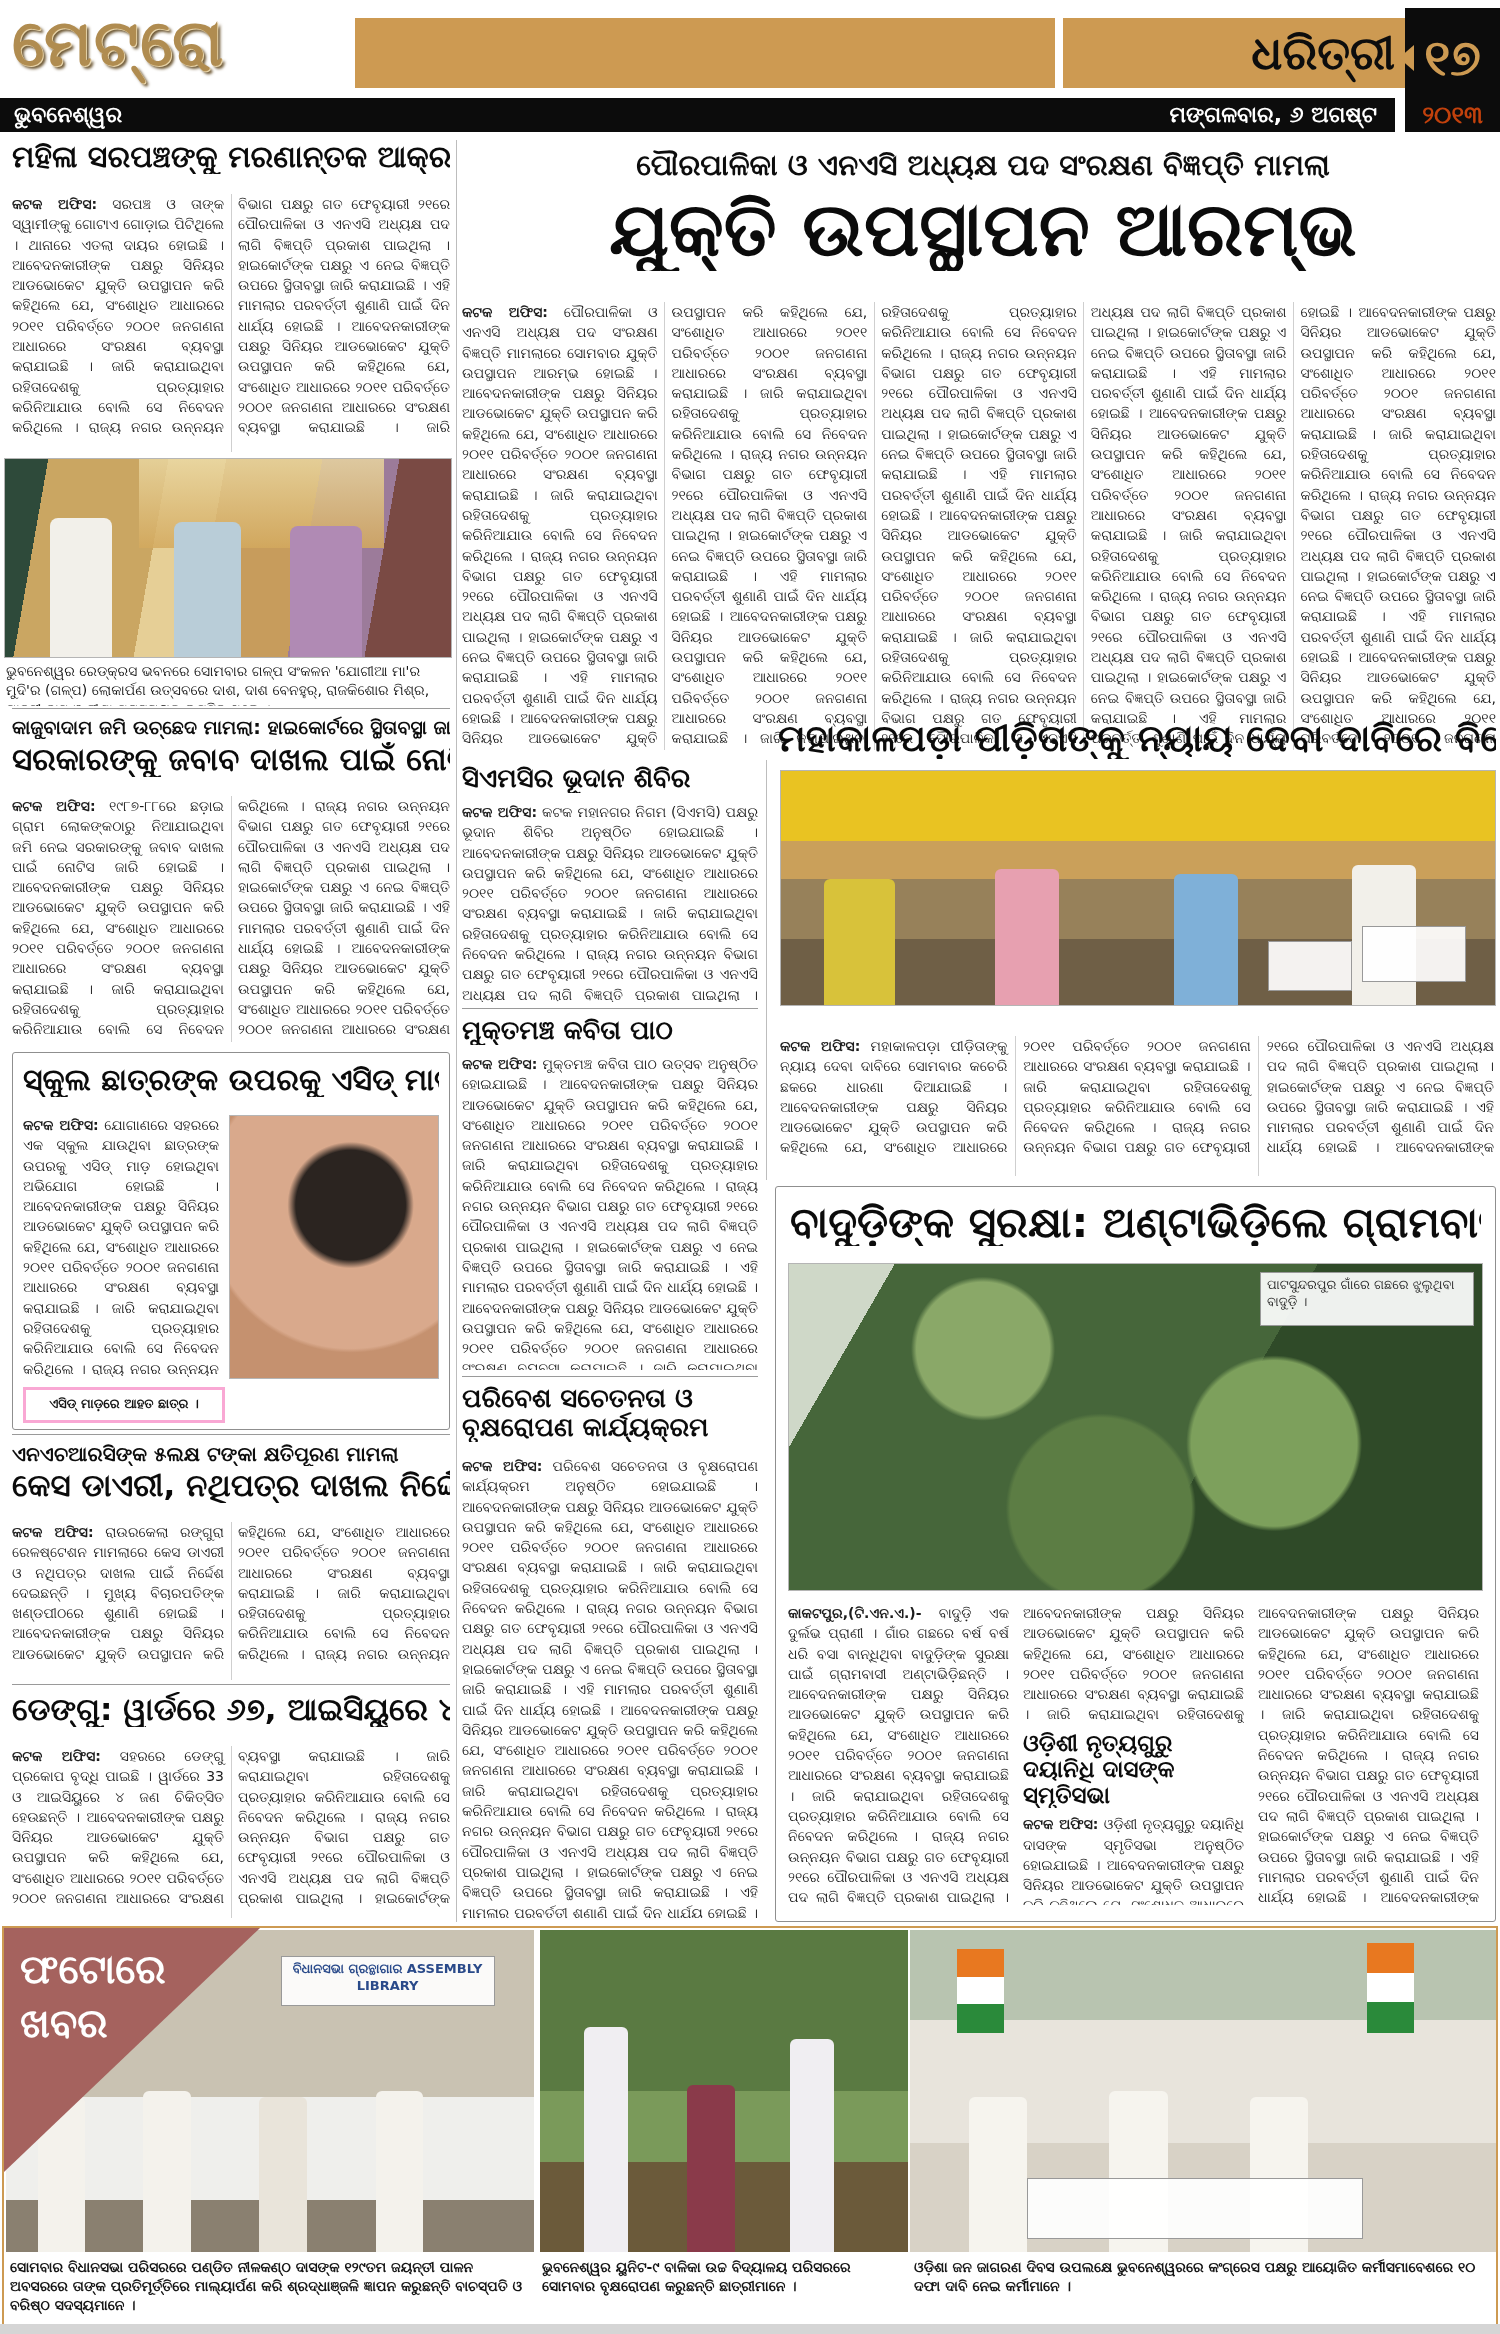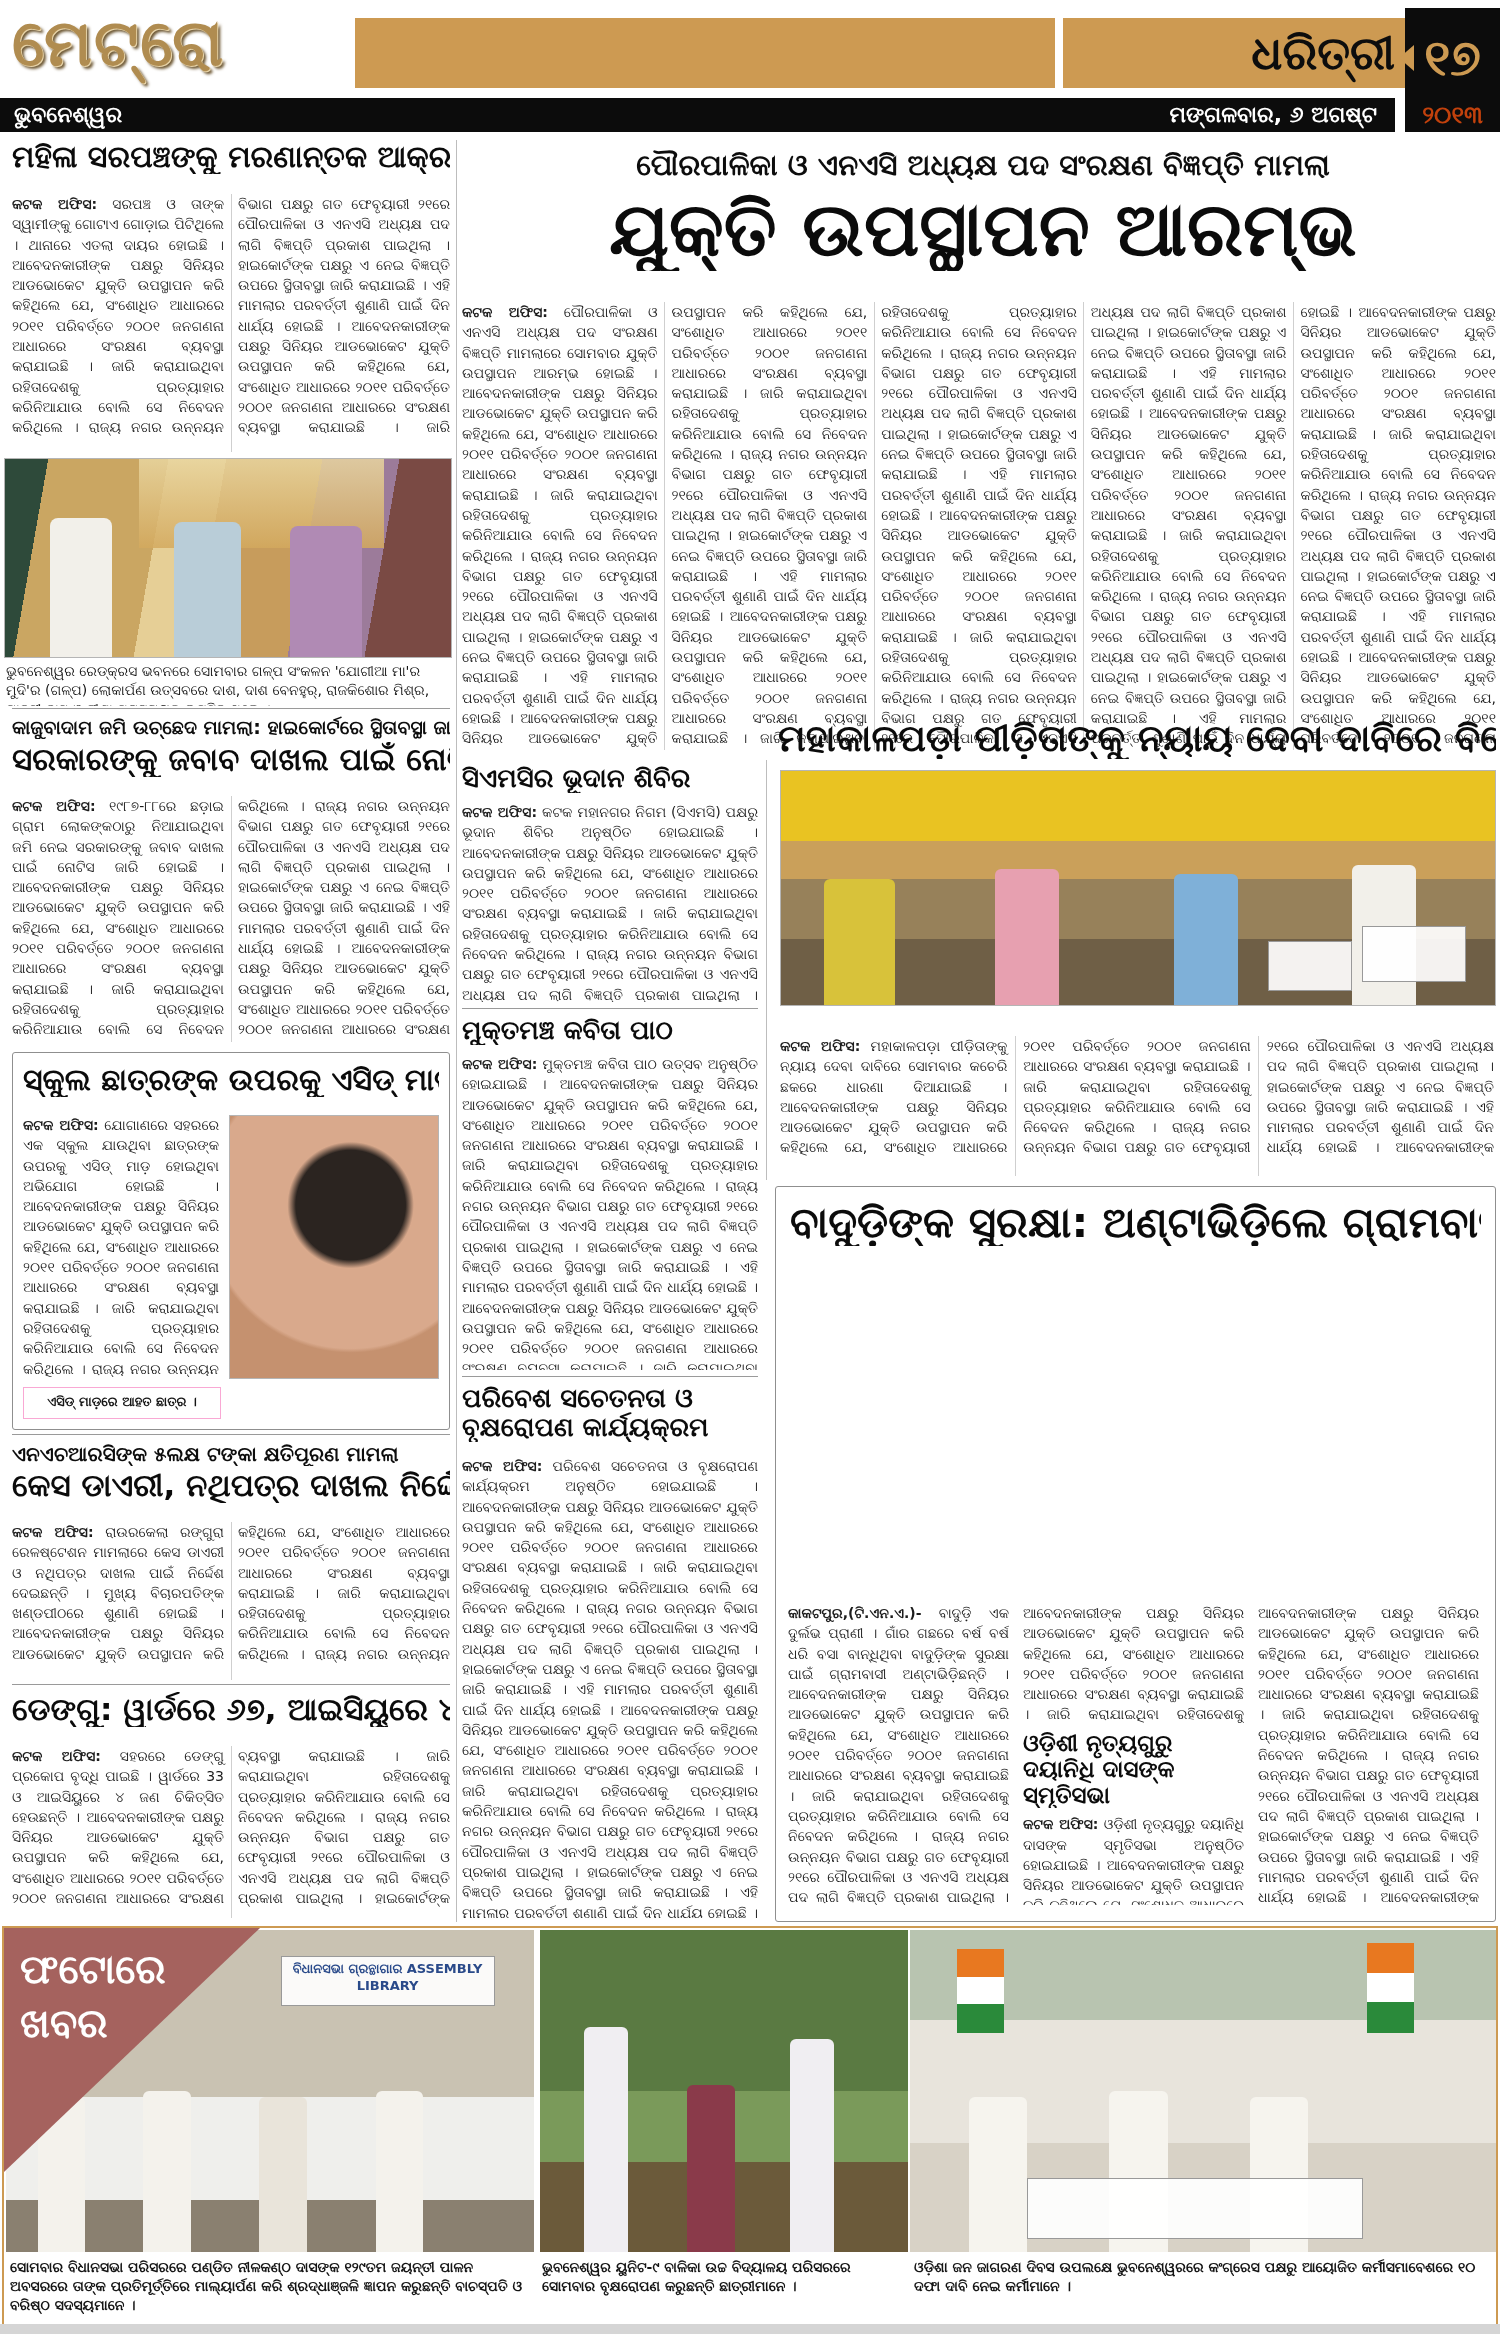--- a/index.html
+++ b/index.html
@@ -88,21 +88,21 @@
 
   <div class="abs boxed" style="left:12px;top:1052px;width:436px;height:376px;">
     <div class="abs headline" style="left:10px;top:10px;width:416px;font-size:30px;">ସ୍କୁଲ ଛାତ୍ରଙ୍କ ଉପରକୁ ଏସିଡ୍ ମାଡ଼</div>
     <div class="abs art-body" style="left:10px;top:62px;width:196px;height:262px;">
       <b>କଟକ ଅଫିସ:</b>
       <span>ଯୋଗାଣରେ ସହରରେ ଏକ ସ୍କୁଲ ଯାଉଥିବା ଛାତ୍ରଙ୍କ ଉପରକୁ ଏସିଡ୍ ମାଡ଼ ହୋଇଥିବା ଅଭିଯୋଗ ହୋଇଛି ।</span>
       <span>ଆବେଦନକାରୀଙ୍କ ପକ୍ଷରୁ ସିନିୟର ଆଡଭୋକେଟ ଯୁକ୍ତି ଉପସ୍ଥାପନ କରି କହିଥିଲେ ଯେ, ସଂଶୋଧିତ ଆଧାରରେ ୨୦୧୧ ପରିବର୍ତ୍ତେ ୨୦୦୧ ଜନଗଣନା ଆଧାରରେ ସଂରକ୍ଷଣ ବ୍ୟବସ୍ଥା କରାଯାଇଛି । ଜାରି କରାଯାଇଥିବା ରହିତାଦେଶକୁ ପ୍ରତ୍ୟାହାର କରିନିଆଯାଉ ବୋଲି ସେ ନିବେଦନ କରିଥିଲେ । ରାଜ୍ୟ ନଗର ଉନ୍ନୟନ ବିଭାଗ ପକ୍ଷରୁ ଗତ ଫେବୃୟାରୀ ୨୧ରେ ପୌରପାଳିକା ଓ ଏନଏସି ଅଧ୍ୟକ୍ଷ ପଦ ଲାଗି ବିଜ୍ଞପ୍ତି ପ୍ରକାଶ ପାଇଥିଲା । ହାଇକୋର୍ଟଙ୍କ ପକ୍ଷରୁ ଏ ନେଇ ବିଜ୍ଞପ୍ତି ଉପରେ ସ୍ଥିତାବସ୍ଥା ଜାରି କରାଯାଇଛି । ଏହି ମାମଲାର ପରବର୍ତ୍ତୀ ଶୁଣାଣି ପାଇଁ ଦିନ ଧାର୍ଯ୍ୟ ହୋଇଛି । ଆବେଦନକାରୀଙ୍କ ପକ୍ଷରୁ ସିନିୟର ଆଡଭୋକେଟ ଯୁକ୍ତି ଉପସ୍ଥାପନ କରି କହିଥିଲେ ଯେ, ସଂଶୋଧିତ ଆଧାରରେ ୨୦୧୧ ପରିବର୍ତ୍ତେ ୨୦୦୧ ଜନଗଣନା ଆଧାରରେ ସଂରକ୍ଷଣ ବ୍ୟବସ୍ଥା କରାଯାଇଛି । ଜାରି କରାଯାଇଥିବା ରହିତାଦେଶକୁ ପ୍ରତ୍ୟାହାର କରିନିଆଯାଉ ବୋଲି ସେ ନିବେଦନ କରିଥିଲେ । ରାଜ୍ୟ ନଗର ଉନ୍ନୟନ ବିଭାଗ ପକ୍ଷରୁ ଗତ ଫେବୃୟାରୀ ୨୧ରେ ପୌରପାଳିକା ଓ ଏନଏସି ଅଧ୍ୟକ୍ଷ ପଦ ଲାଗି ବିଜ୍ଞପ୍ତି ପ୍ରକାଶ ପାଇଥିଲା । ହାଇକୋର୍ଟଙ୍କ ପକ୍ଷରୁ ଏ ନେଇ ବିଜ୍ଞପ୍ତି ଉପରେ ସ୍ଥିତାବସ୍ଥା ଜାରି କରାଯାଇଛି । ଏହି ମାମଲାର ପରବର୍ତ୍ତୀ ଶୁଣାଣି ପାଇଁ ଦିନ ଧାର୍ଯ୍ୟ ହୋଇଛି ।</span>
     </div>
     <div class="abs photo" style="right:10px;top:62px;width:208px;height:262px;background:
          radial-gradient(circle at 58% 34%,#2b2420 0 26%,#d9a98c 30% 68%,#c5916f 70%),linear-gradient(#efe9e2,#cbb9a8);"></div>
-    <div class="abs caption b" style="left:10px;top:334px;width:196px;height:30px;border:1px solid #f9a8d4;text-align:center;line-height:28px;font-size:13px;">ଏସିଡ୍ ମାଡ଼ରେ ଆହତ ଛାତ୍ର ।</div>
+    <div class="abs caption b" style="left:10px;top:334px;width:196px;height:30px;border:3px solid #f9a8d4;text-align:center;line-height:28px;font-size:13px;">ଏସିଡ୍ ମାଡ଼ରେ ଆହତ ଛାତ୍ର ।</div>
   </div>
 
   <div class="abs kicker" style="left:12px;top:1442px;width:438px;font-size:20px;">ଏନଏଚଆରସିଙ୍କ ୫ଲକ୍ଷ ଟଙ୍କା କ୍ଷତିପୂରଣ ମାମଲା</div>
   <div class="abs headline" style="left:12px;top:1468px;width:438px;font-size:31px;">କେସ ଡାଏରୀ, ନଥିପତ୍ର ଦାଖଲ ନିର୍ଦ୍ଦେଶ</div>
   <div class="abs art-body cols2" style="left:12px;top:1522px;width:438px;height:158px;">
     <b>କଟକ ଅଫିସ:</b>
     <span>ରାଉରକେଲା ରଙ୍ଗୁରା ରେଳଷ୍ଟେଶନ ମାମଲାରେ କେସ ଡାଏରୀ ଓ ନଥିପତ୍ର ଦାଖଲ ପାଇଁ ନିର୍ଦ୍ଦେଶ ଦେଇଛନ୍ତି । ମୁଖ୍ୟ ବିଚାରପତିଙ୍କ ଖଣ୍ଡପୀଠରେ ଶୁଣାଣି ହୋଇଛି ।</span>
     <span>ଆବେଦନକାରୀଙ୍କ ପକ୍ଷରୁ ସିନିୟର ଆଡଭୋକେଟ ଯୁକ୍ତି ଉପସ୍ଥାପନ କରି କହିଥିଲେ ଯେ, ସଂଶୋଧିତ ଆଧାରରେ ୨୦୧୧ ପରିବର୍ତ୍ତେ ୨୦୦୧ ଜନଗଣନା ଆଧାରରେ ସଂରକ୍ଷଣ ବ୍ୟବସ୍ଥା କରାଯାଇଛି । ଜାରି କରାଯାଇଥିବା ରହିତାଦେଶକୁ ପ୍ରତ୍ୟାହାର କରିନିଆଯାଉ ବୋଲି ସେ ନିବେଦନ କରିଥିଲେ । ରାଜ୍ୟ ନଗର ଉନ୍ନୟନ ବିଭାଗ ପକ୍ଷରୁ ଗତ ଫେବୃୟାରୀ ୨୧ରେ ପୌରପାଳିକା ଓ ଏନଏସି ଅଧ୍ୟକ୍ଷ ପଦ ଲାଗି ବିଜ୍ଞପ୍ତି ପ୍ରକାଶ ପାଇଥିଲା । ହାଇକୋର୍ଟଙ୍କ ପକ୍ଷରୁ ଏ ନେଇ ବିଜ୍ଞପ୍ତି ଉପରେ ସ୍ଥିତାବସ୍ଥା ଜାରି କରାଯାଇଛି । ଏହି ମାମଲାର ପରବର୍ତ୍ତୀ ଶୁଣାଣି ପାଇଁ ଦିନ ଧାର୍ଯ୍ୟ ହୋଇଛି । ଆବେଦନକାରୀଙ୍କ ପକ୍ଷରୁ ସିନିୟର ଆଡଭୋକେଟ ଯୁକ୍ତି ଉପସ୍ଥାପନ କରି କହିଥିଲେ ଯେ, ସଂଶୋଧିତ ଆଧାରରେ ୨୦୧୧ ପରିବର୍ତ୍ତେ ୨୦୦୧ ଜନଗଣନା ଆଧାରରେ ସଂରକ୍ଷଣ ବ୍ୟବସ୍ଥା କରାଯାଇଛି । ଜାରି କରାଯାଇଥିବା ରହିତାଦେଶକୁ ପ୍ରତ୍ୟାହାର କରିନିଆଯାଉ ବୋଲି ସେ ନିବେଦନ କରିଥିଲେ । ରାଜ୍ୟ ନଗର ଉନ୍ନୟନ ବିଭାଗ ପକ୍ଷରୁ ଗତ ଫେବୃୟାରୀ ୨୧ରେ ପୌରପାଳିକା ଓ ଏନଏସି ଅଧ୍ୟକ୍ଷ ପଦ ଲାଗି ବିଜ୍ଞପ୍ତି ପ୍ରକାଶ ପାଇଥିଲା । ହାଇକୋର୍ଟଙ୍କ ପକ୍ଷରୁ ଏ ନେଇ ବିଜ୍ଞପ୍ତି ଉପରେ ସ୍ଥିତାବସ୍ଥା ଜାରି କରାଯାଇଛି । ଏହି ମାମଲାର ପରବର୍ତ୍ତୀ ଶୁଣାଣି ପାଇଁ ଦିନ ଧାର୍ଯ୍ୟ ହୋଇଛି । ଆବେଦନକାରୀଙ୍କ ପକ୍ଷରୁ ସିନିୟର ଆଡଭୋକେଟ ଯୁକ୍ତି ଉପସ୍ଥାପନ କରି କହିଥିଲେ ଯେ, ସଂଶୋଧିତ ଆଧାରରେ ୨୦୧୧ ପରିବର୍ତ୍ତେ ୨୦୦୧ ଜନଗଣନା ଆଧାରରେ ସଂରକ୍ଷଣ ବ୍ୟବସ୍ଥା କରାଯାଇଛି । ଜାରି କରାଯାଇଥିବା ରହିତାଦେଶକୁ ପ୍ରତ୍ୟାହାର କରିନିଆଯାଉ ବୋଲି ସେ ନିବେଦନ କରିଥିଲେ । ରାଜ୍ୟ ନଗର ଉନ୍ନୟନ ବିଭାଗ ପକ୍ଷରୁ ଗତ ଫେବୃୟାରୀ ୨୧ରେ ପୌରପାଳିକା ଓ ଏନଏସି ଅଧ୍ୟକ୍ଷ ପଦ ଲାଗି ବିଜ୍ଞପ୍ତି ପ୍ରକାଶ ପାଇଥିଲା । ହାଇକୋର୍ଟଙ୍କ ପକ୍ଷରୁ ଏ ନେଇ ବିଜ୍ଞପ୍ତି ଉପରେ ସ୍ଥିତାବସ୍ଥା ଜାରି କରାଯାଇଛି । ଏହି ମାମଲାର ପରବର୍ତ୍ତୀ ଶୁଣାଣି ପାଇଁ ଦିନ ଧାର୍ଯ୍ୟ ହୋଇଛି ।</span>
   </div>
 
@@ -153,20 +153,27 @@
     <div class="abs white-tag" style="right:20%;bottom:6%;width:70px;height:40px;"></div>
   </div>
   <div class="abs art-body cols3" style="left:780px;top:1036px;width:714px;height:140px;">
     <b>କଟକ ଅଫିସ:</b>
     <span>ମହାକାଳପଡ଼ା ପୀଡ଼ିତାଙ୍କୁ ନ୍ୟାୟ ଦେବା ଦାବିରେ ସୋମବାର କଚେରି ଛକରେ ଧାରଣା ଦିଆଯାଇଛି ।</span>
     <span>ଆବେଦନକାରୀଙ୍କ ପକ୍ଷରୁ ସିନିୟର ଆଡଭୋକେଟ ଯୁକ୍ତି ଉପସ୍ଥାପନ କରି କହିଥିଲେ ଯେ, ସଂଶୋଧିତ ଆଧାରରେ ୨୦୧୧ ପରିବର୍ତ୍ତେ ୨୦୦୧ ଜନଗଣନା ଆଧାରରେ ସଂରକ୍ଷଣ ବ୍ୟବସ୍ଥା କରାଯାଇଛି । ଜାରି କରାଯାଇଥିବା ରହିତାଦେଶକୁ ପ୍ରତ୍ୟାହାର କରିନିଆଯାଉ ବୋଲି ସେ ନିବେଦନ କରିଥିଲେ । ରାଜ୍ୟ ନଗର ଉନ୍ନୟନ ବିଭାଗ ପକ୍ଷରୁ ଗତ ଫେବୃୟାରୀ ୨୧ରେ ପୌରପାଳିକା ଓ ଏନଏସି ଅଧ୍ୟକ୍ଷ ପଦ ଲାଗି ବିଜ୍ଞପ୍ତି ପ୍ରକାଶ ପାଇଥିଲା । ହାଇକୋର୍ଟଙ୍କ ପକ୍ଷରୁ ଏ ନେଇ ବିଜ୍ଞପ୍ତି ଉପରେ ସ୍ଥିତାବସ୍ଥା ଜାରି କରାଯାଇଛି । ଏହି ମାମଲାର ପରବର୍ତ୍ତୀ ଶୁଣାଣି ପାଇଁ ଦିନ ଧାର୍ଯ୍ୟ ହୋଇଛି । ଆବେଦନକାରୀଙ୍କ ପକ୍ଷରୁ ସିନିୟର ଆଡଭୋକେଟ ଯୁକ୍ତି ଉପସ୍ଥାପନ କରି କହିଥିଲେ ଯେ, ସଂଶୋଧିତ ଆଧାରରେ ୨୦୧୧ ପରିବର୍ତ୍ତେ ୨୦୦୧ ଜନଗଣନା ଆଧାରରେ ସଂରକ୍ଷଣ ବ୍ୟବସ୍ଥା କରାଯାଇଛି । ଜାରି କରାଯାଇଥିବା ରହିତାଦେଶକୁ ପ୍ରତ୍ୟାହାର କରିନିଆଯାଉ ବୋଲି ସେ ନିବେଦନ କରିଥିଲେ । ରାଜ୍ୟ ନଗର ଉନ୍ନୟନ ବିଭାଗ ପକ୍ଷରୁ ଗତ ଫେବୃୟାରୀ ୨୧ରେ ପୌରପାଳିକା ଓ ଏନଏସି ଅଧ୍ୟକ୍ଷ ପଦ ଲାଗି ବିଜ୍ଞପ୍ତି ପ୍ରକାଶ ପାଇଥିଲା । ହାଇକୋର୍ଟଙ୍କ ପକ୍ଷରୁ ଏ ନେଇ ବିଜ୍ଞପ୍ତି ଉପରେ ସ୍ଥିତାବସ୍ଥା ଜାରି କରାଯାଇଛି । ଏହି ମାମଲାର ପରବର୍ତ୍ତୀ ଶୁଣାଣି ପାଇଁ ଦିନ ଧାର୍ଯ୍ୟ ହୋଇଛି । ଆବେଦନକାରୀଙ୍କ ପକ୍ଷରୁ ସିନିୟର ଆଡଭୋକେଟ ଯୁକ୍ତି ଉପସ୍ଥାପନ କରି କହିଥିଲେ ଯେ, ସଂଶୋଧିତ ଆଧାରରେ ୨୦୧୧ ପରିବର୍ତ୍ତେ ୨୦୦୧ ଜନଗଣନା ଆଧାରରେ ସଂରକ୍ଷଣ ବ୍ୟବସ୍ଥା କରାଯାଇଛି । ଜାରି କରାଯାଇଥିବା ରହିତାଦେଶକୁ ପ୍ରତ୍ୟାହାର କରିନିଆଯାଉ ବୋଲି ସେ ନିବେଦନ କରିଥିଲେ । ରାଜ୍ୟ ନଗର ଉନ୍ନୟନ ବିଭାଗ ପକ୍ଷରୁ ଗତ ଫେବୃୟାରୀ ୨୧ରେ ପୌରପାଳିକା ଓ ଏନଏସି ଅଧ୍ୟକ୍ଷ ପଦ ଲାଗି ବିଜ୍ଞପ୍ତି ପ୍ରକାଶ ପାଇଥିଲା । ହାଇକୋର୍ଟଙ୍କ ପକ୍ଷରୁ ଏ ନେଇ ବିଜ୍ଞପ୍ତି ଉପରେ ସ୍ଥିତାବସ୍ଥା ଜାରି କରାଯାଇଛି । ଏହି ମାମଲାର ପରବର୍ତ୍ତୀ ଶୁଣାଣି ପାଇଁ ଦିନ ଧାର୍ଯ୍ୟ ହୋଇଛି ।</span>
   </div>
 
   <div class="abs boxed" style="left:775px;top:1186px;width:719px;height:734px;">
     <div class="abs headline" style="left:14px;top:12px;width:691px;font-size:42px;">ବାଦୁଡ଼ିଙ୍କ ସୁରକ୍ଷା: ଅଣ୍ଟାଭିଡ଼ିଲେ ଗ୍ରାମବାସୀ</div>
+    <div class="abs photo" style="left:12px;top:76px;width:693px;height:326px;background:
+         radial-gradient(circle at 28% 26%,#8aa868 0 12%,transparent 13%),
+         radial-gradient(circle at 70% 55%,#7da05c 0 16%,transparent 17%),
+         radial-gradient(circle at 45% 75%,#5c7d44 0 20%,transparent 21%),
+         linear-gradient(120deg,#cfd8c8 0 12%,#46663a 12% 60%,#2f4a28 60%);">
+      <div class="abs white-tag" style="right:8px;top:8px;width:200px;height:44px;">ପାଟସୁନ୍ଦରପୁର ଗାଁରେ ଗଛରେ ଝୁଲୁଥିବା ବାଦୁଡ଼ି ।</div>
+    </div>
     <div class="abs art-body" style="left:12px;top:416px;width:221px;height:302px;">
       <b>କାକଟପୁର,(ଟି.ଏନ.ଏ.)-</b>
       <span>ବାଦୁଡ଼ି ଏକ ଦୁର୍ଲଭ ପ୍ରାଣୀ । ଗାଁର ଗଛରେ ବର୍ଷ ବର୍ଷ ଧରି ବସା ବାନ୍ଧିଥିବା ବାଦୁଡ଼ିଙ୍କ ସୁରକ୍ଷା ପାଇଁ ଗ୍ରାମବାସୀ ଅଣ୍ଟାଭିଡ଼ିଛନ୍ତି ।</span>
       <span>ଆବେଦନକାରୀଙ୍କ ପକ୍ଷରୁ ସିନିୟର ଆଡଭୋକେଟ ଯୁକ୍ତି ଉପସ୍ଥାପନ କରି କହିଥିଲେ ଯେ, ସଂଶୋଧିତ ଆଧାରରେ ୨୦୧୧ ପରିବର୍ତ୍ତେ ୨୦୦୧ ଜନଗଣନା ଆଧାରରେ ସଂରକ୍ଷଣ ବ୍ୟବସ୍ଥା କରାଯାଇଛି । ଜାରି କରାଯାଇଥିବା ରହିତାଦେଶକୁ ପ୍ରତ୍ୟାହାର କରିନିଆଯାଉ ବୋଲି ସେ ନିବେଦନ କରିଥିଲେ । ରାଜ୍ୟ ନଗର ଉନ୍ନୟନ ବିଭାଗ ପକ୍ଷରୁ ଗତ ଫେବୃୟାରୀ ୨୧ରେ ପୌରପାଳିକା ଓ ଏନଏସି ଅଧ୍ୟକ୍ଷ ପଦ ଲାଗି ବିଜ୍ଞପ୍ତି ପ୍ରକାଶ ପାଇଥିଲା । ହାଇକୋର୍ଟଙ୍କ ପକ୍ଷରୁ ଏ ନେଇ ବିଜ୍ଞପ୍ତି ଉପରେ ସ୍ଥିତାବସ୍ଥା ଜାରି କରାଯାଇଛି । ଏହି ମାମଲାର ପରବର୍ତ୍ତୀ ଶୁଣାଣି ପାଇଁ ଦିନ ଧାର୍ଯ୍ୟ ହୋଇଛି । ଆବେଦନକାରୀଙ୍କ ପକ୍ଷରୁ ସିନିୟର ଆଡଭୋକେଟ ଯୁକ୍ତି ଉପସ୍ଥାପନ କରି କହିଥିଲେ ଯେ, ସଂଶୋଧିତ ଆଧାରରେ ୨୦୧୧ ପରିବର୍ତ୍ତେ ୨୦୦୧ ଜନଗଣନା ଆଧାରରେ ସଂରକ୍ଷଣ ବ୍ୟବସ୍ଥା କରାଯାଇଛି । ଜାରି କରାଯାଇଥିବା ରହିତାଦେଶକୁ ପ୍ରତ୍ୟାହାର କରିନିଆଯାଉ ବୋଲି ସେ ନିବେଦନ କରିଥିଲେ । ରାଜ୍ୟ ନଗର ଉନ୍ନୟନ ବିଭାଗ ପକ୍ଷରୁ ଗତ ଫେବୃୟାରୀ ୨୧ରେ ପୌରପାଳିକା ଓ ଏନଏସି ଅଧ୍ୟକ୍ଷ ପଦ ଲାଗି ବିଜ୍ଞପ୍ତି ପ୍ରକାଶ ପାଇଥିଲା । ହାଇକୋର୍ଟଙ୍କ ପକ୍ଷରୁ ଏ ନେଇ ବିଜ୍ଞପ୍ତି ଉପରେ ସ୍ଥିତାବସ୍ଥା ଜାରି କରାଯାଇଛି । ଏହି ମାମଲାର ପରବର୍ତ୍ତୀ ଶୁଣାଣି ପାଇଁ ଦିନ ଧାର୍ଯ୍ୟ ହୋଇଛି ।</span>
     </div>
     <div class="abs" style="left:247px;top:416px;width:221px;height:302px;overflow:hidden;">
       <div class="art-body" style="height:120px;">ଆବେଦନକାରୀଙ୍କ ପକ୍ଷରୁ ସିନିୟର ଆଡଭୋକେଟ ଯୁକ୍ତି ଉପସ୍ଥାପନ କରି କହିଥିଲେ ଯେ, ସଂଶୋଧିତ ଆଧାରରେ ୨୦୧୧ ପରିବର୍ତ୍ତେ ୨୦୦୧ ଜନଗଣନା ଆଧାରରେ ସଂରକ୍ଷଣ ବ୍ୟବସ୍ଥା କରାଯାଇଛି । ଜାରି କରାଯାଇଥିବା ରହିତାଦେଶକୁ ପ୍ରତ୍ୟାହାର କରିନିଆଯାଉ ବୋଲି ସେ ନିବେଦନ କରିଥିଲେ । ରାଜ୍ୟ ନଗର ଉନ୍ନୟନ ବିଭାଗ ପକ୍ଷରୁ ଗତ ଫେବୃୟାରୀ ୨୧ରେ ପୌରପାଳିକା ଓ ଏନଏସି ଅଧ୍ୟକ୍ଷ ପଦ ଲାଗି ବିଜ୍ଞପ୍ତି ପ୍ରକାଶ ପାଇଥିଲା । ହାଇକୋର୍ଟଙ୍କ ପକ୍ଷରୁ ଏ ନେଇ ବିଜ୍ଞପ୍ତି ଉପରେ ସ୍ଥିତାବସ୍ଥା ଜାରି କରାଯାଇଛି । ଏହି ମାମଲାର ପରବର୍ତ୍ତୀ ଶୁଣାଣି ପାଇଁ ଦିନ ଧାର୍ଯ୍ୟ ହୋଇଛି ।</div>
       <div class="headline wrap" style="font-size:23px;margin:8px 0 6px 0;">ଓଡ଼ିଶୀ ନୃତ୍ୟଗୁରୁ ଦୟାନିଧି ଦାସଙ୍କ ସ୍ମୃତିସଭା</div>
       <div class="art-body" style="height:130px;">
         <b>କଟକ ଅଫିସ:</b>

